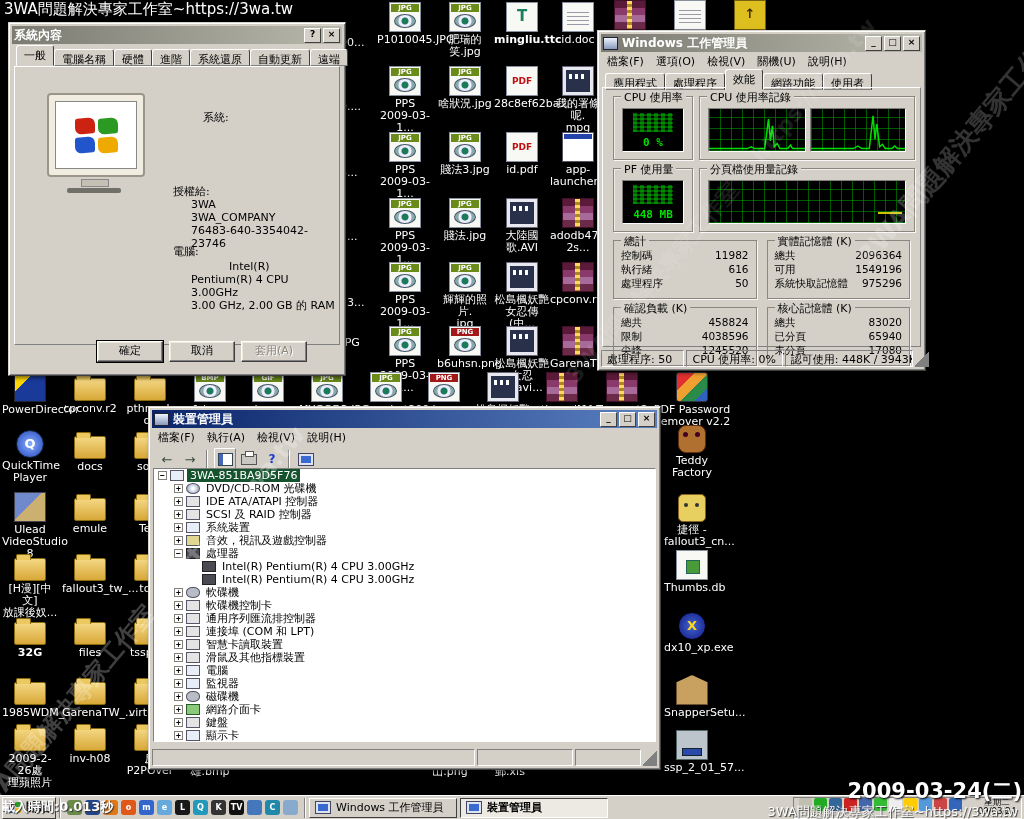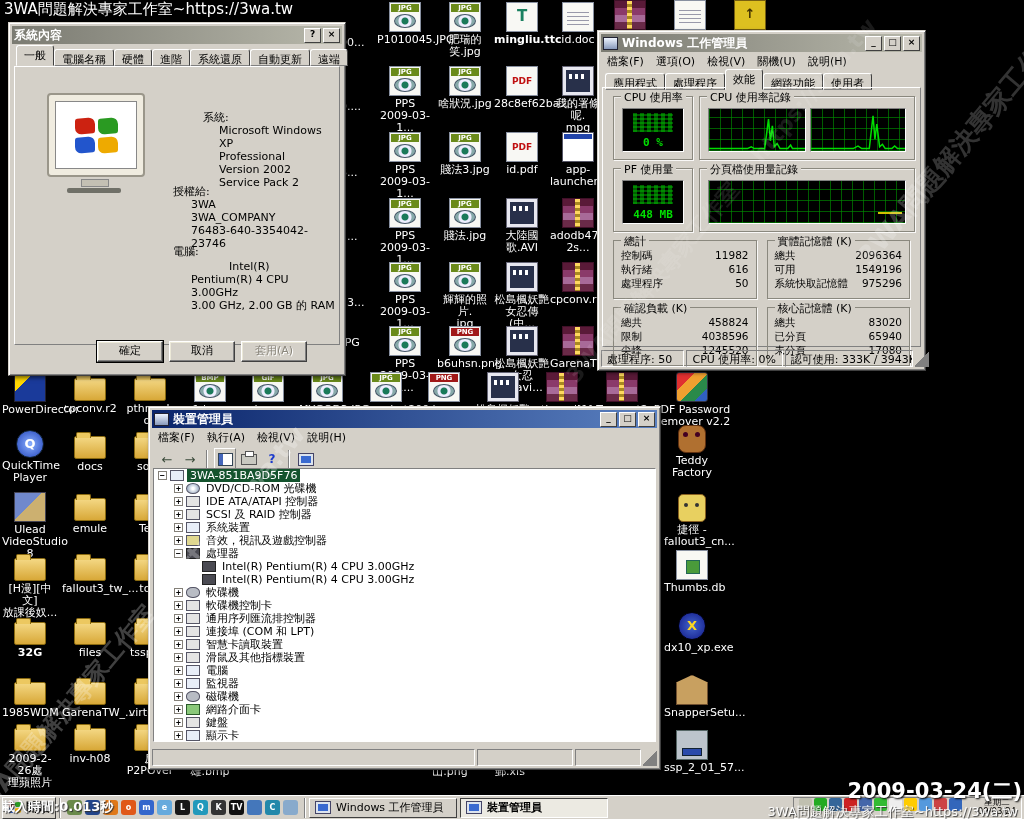--- a/index.html
+++ b/index.html
@@ -530,26 +530,20 @@
         <div class="scrn">
           <span class="fc" style="background:#cc2211"></span>
             <span class="fc" style="background:#2a9a22"></span>
           <span class="fc" style="background:#2255cc"></span>
             <span class="fc" style="background:#eeaa00"></span>
         </div>
         <div class="stand"></div>
           <div class="base"></div>
       </div>
       <div class="sp-abs" style="left:188px;top:12px">系統:</div>
-      <div class="sp-abs sp-lines" style="left:204px;top:25px" id="sp-sys-lines">
-          <div>Microsoft Windows XP</div>
-          <div>Professional</div>
-          <div>Version 2002</div>
-          <div>Service Pack 2</div>
-        </div>
       <div class="sp-abs" style="left:158px;top:86px">授權給:</div>
       <div class="sp-abs sp-lines" style="left:176px;top:99px" id="sp-lic-lines">
           <div>3WA</div>
           <div>3WA_COMPANY</div>
           <div>76483-640-3354042-23746</div>
         </div>
       <div class="sp-abs" style="left:158px;top:146px">電腦:</div>
       <div class="sp-abs" style="left:214px;top:161px">Intel(R)</div>
       <div class="sp-abs sp-lines" style="left:176px;top:174px" id="sp-pc-lines">
           <div>Pentium(R) 4 CPU 3.00GHz</div>
@@ -678,21 +672,21 @@
             <div class="grow">
               <span>未分頁</span>
               <span>17080</span>
             </div>
           </div>
         </div>
     </div>
     <div class="sbar" id="tm-status">
         <div class="scell" style="flex: 0 0 26%;">處理程序: 50</div>
         <div class="scell" style="flex: 0 0 30%;">CPU 使用率: 0%</div>
-        <div class="scell" style="flex: 0 0 40%;">認可使用: 333K / 3943K</div>
+        <div class="scell" style="flex: 0 0 40%;">認可使用: 448K / 3943K</div>
         <div class="grip"></div>
       </div>
   </div>
 
   <div class="win" id="devmgr">
     <div class="tbar tbar-blue">
       <span class="wchip"></span>
       <span>裝置管理員</span>
       <span class="tbtns">
         <span class="tbtn">_</span>

